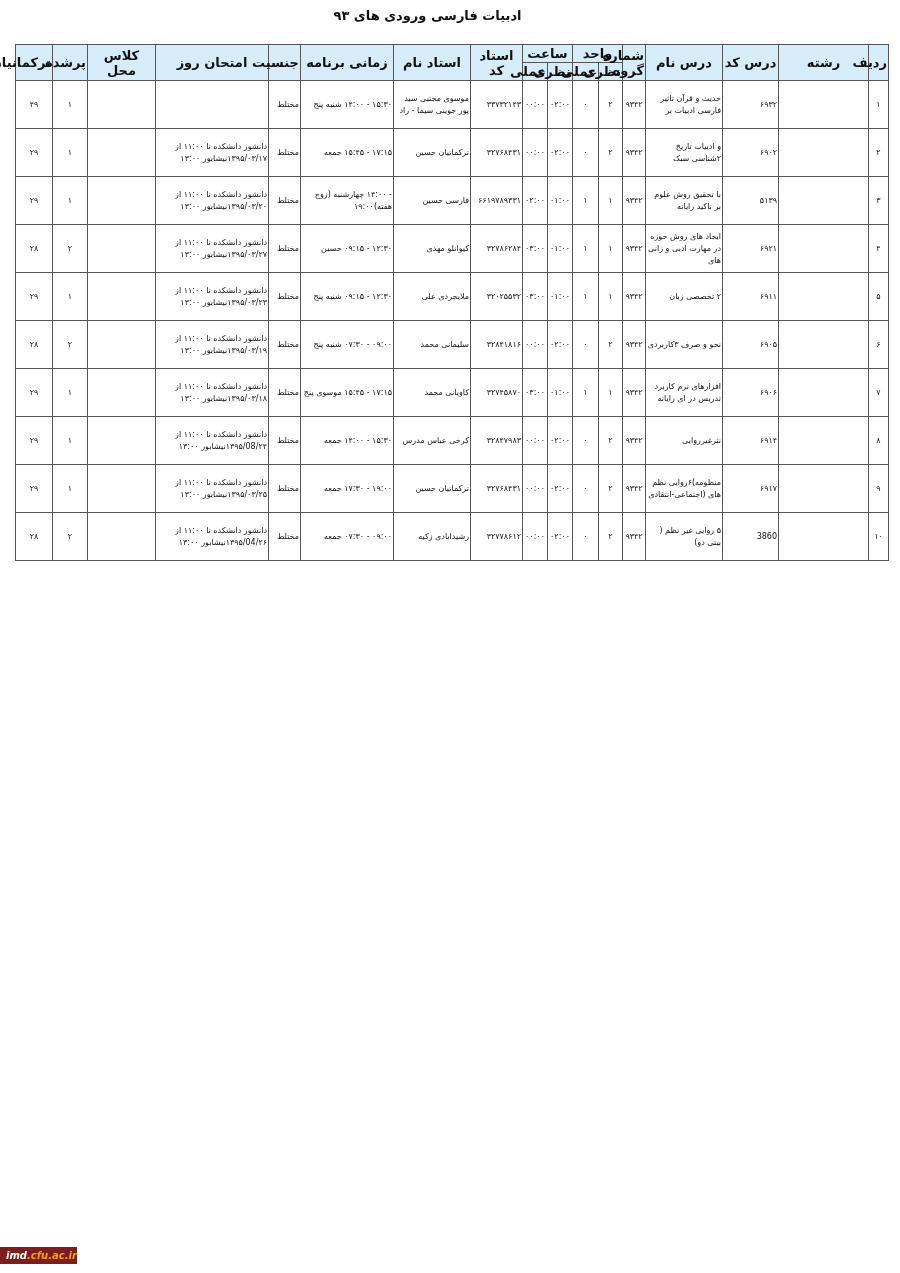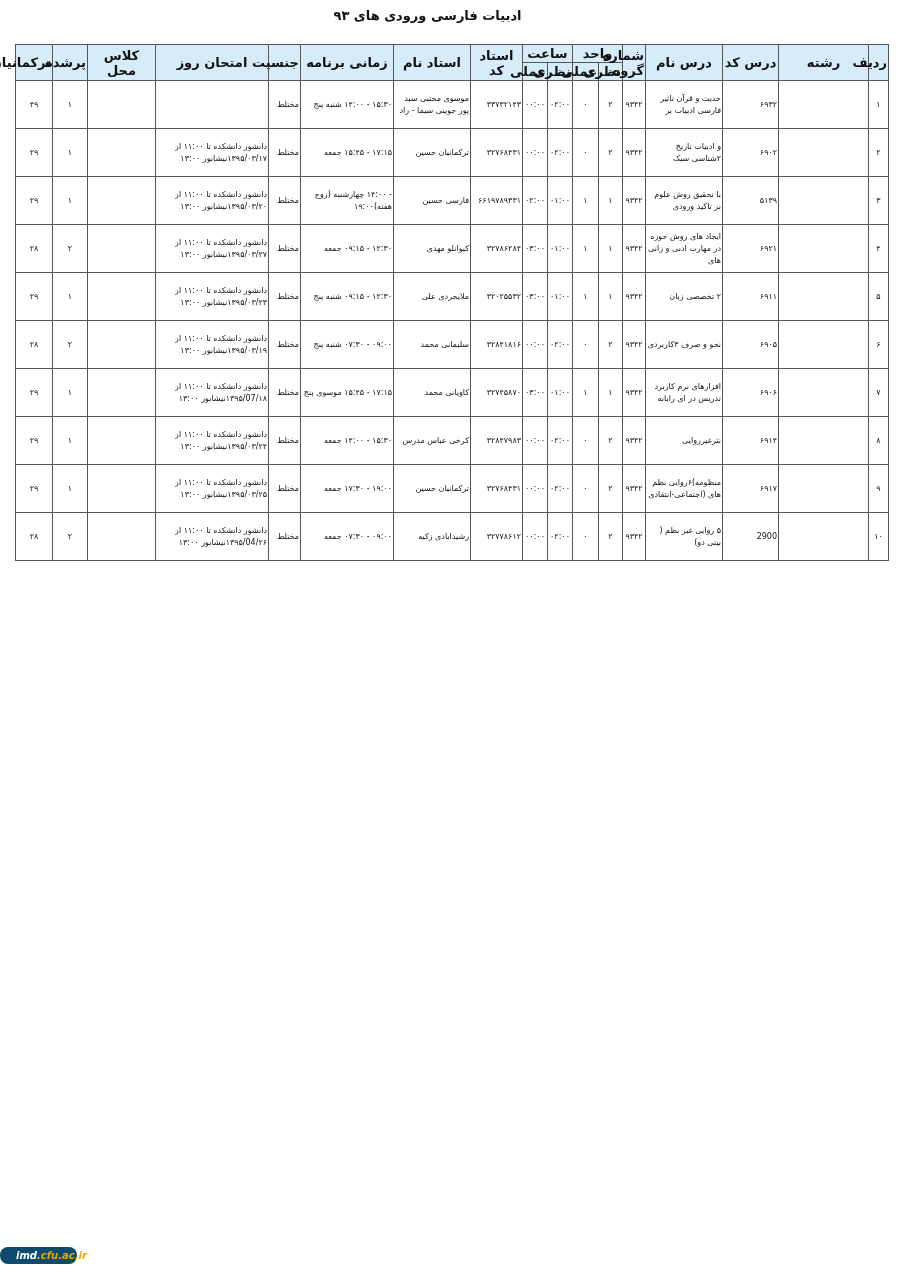--- a/index.html
+++ b/index.html
@@ -6,21 +6,21 @@
   body { width:900px; height:1273px; position:relative; overflow:hidden; font-family:"DejaVu Sans", sans-serif; color:#111; }
   .title { position:absolute; top:8px; left:0; width:855px; text-align:center; font-weight:bold; font-size:13px; direction:rtl; }
   .tbl-wrap { position:absolute; top:44px; left:15px; width:873px; }
   table { border-collapse:collapse; direction:rtl; width:873px; table-layout:fixed; font-size:8px; }
   th, td { border:1px solid #555; padding:0 1px; }
   th { background:#d6ecf8; font-weight:bold; font-size:13px; text-align:center; height:17px; }
   td { height:47px; vertical-align:middle; }
   td.c { text-align:center; }
   td.r { text-align:right; line-height:12px; }
   td.ml { text-align:right; line-height:12px; }
-  .logo { position:absolute; left:0; top:1247px; width:77px; height:17px; background:#0c4a6e; font-family:"DejaVu Sans", sans-serif; font-style:italic; font-weight:bold; font-size:10px; line-height:17px; padding-left:16px; box-sizing:border-box;border-radius:8px; }
+  .logo { position:absolute; left:0; top:1247px; width:77px; height:17px; background:#7f1d1d; font-family:"DejaVu Sans", sans-serif; font-style:italic; font-weight:bold; font-size:10px; line-height:17px; padding-left:6px; box-sizing:border-box; }
   .logo .a { color:#ffffff; }
   .logo .b { color:#f0a400; }
 </style>
 </head>
 <body>
 
 <div class="title">ادبیات فارسی ورودی های ۹۳</div>
 
 <div class="tbl-wrap">
   <table>
@@ -104,21 +104,21 @@
         <td class="r">مختلط</td>
         <td class="ml">دانشور دانشکده تا ۱۱:۰۰ از ۱۳۹۵/۰۳/۱۷نیشابور ۱۳:۰۰</td>
         <td class="c"></td>
         <td class="c">۱</td>
         <td class="c">۲۹</td>
       </tr>
       <tr>
         <td class="c">۳</td>
         <td class="c"></td>
         <td class="r">۵۱۳۹</td>
-        <td class="r">با تحقیق روش علوم بر تاکید ورودی</td>
+        <td class="r">با تحقیق روش علوم بر تاکید رایانه</td>
         <td class="c">۹۳۴۲</td>
         <td class="c">۱</td>
         <td class="c">۱</td>
         <td class="c">۰۱:۰۰</td>
         <td class="c">۰۲:۰۰</td>
         <td class="r">۶۶۱۹۷۸۹۳۳۱</td>
         <td class="r">فارسی حسین</td>
         <td class="r">- ۱۴:۰۰ چهارشنبه (زوج هفته)۱۹:۰۰</td>
         <td class="r">مختلط</td>
         <td class="ml">دانشور دانشکده تا ۱۱:۰۰ از ۱۳۹۵/۰۳/۲۰نیشابور ۱۳:۰۰</td>
@@ -131,21 +131,21 @@
         <td class="c"></td>
         <td class="r">۶۹۲۱</td>
         <td class="r">ایجاد های روش حوزه در مهارت ادبی و زانی های</td>
         <td class="c">۹۳۴۲</td>
         <td class="c">۱</td>
         <td class="c">۱</td>
         <td class="c">۰۱:۰۰</td>
         <td class="c">۰۳:۰۰</td>
         <td class="r">۳۲۷۸۶۲۸۴</td>
         <td class="r">کیوانلو مهدی</td>
-        <td class="r">۱۲:۳۰ - ۰۹:۱۵ جمعه</td>
+        <td class="r">۱۲:۳۰ - ۰۹:۱۵ حسین</td>
         <td class="r">مختلط</td>
         <td class="ml">دانشور دانشکده تا ۱۱:۰۰ از ۱۳۹۵/۰۳/۲۷نیشابور ۱۳:۰۰</td>
         <td class="c"></td>
         <td class="c">۲</td>
         <td class="c">۲۸</td>
       </tr>
       <tr>
         <td class="c">۵</td>
         <td class="c"></td>
         <td class="r">۶۹۱۱</td>
@@ -190,40 +190,40 @@
         <td class="r">افزارهای نرم کاربرد تدریس در ای رایانه</td>
         <td class="c">۹۳۴۲</td>
         <td class="c">۱</td>
         <td class="c">۱</td>
         <td class="c">۰۱:۰۰</td>
         <td class="c">۰۳:۰۰</td>
         <td class="r">۳۲۷۴۵۸۷۰</td>
         <td class="r">کاویانی محمد</td>
         <td class="r">۱۷:۱۵ - ۱۵:۴۵ موسوی پنج</td>
         <td class="r">مختلط</td>
-        <td class="ml">دانشور دانشکده تا ۱۱:۰۰ از ۱۳۹۵/07/۱۸نیشابور ۱۳:۰۰</td>
+        <td class="ml">دانشور دانشکده تا ۱۱:۰۰ از ۱۳۹۵/۰۳/۱۸نیشابور ۱۳:۰۰</td>
         <td class="c"></td>
         <td class="c">۱</td>
         <td class="c">۲۹</td>
       </tr>
       <tr>
         <td class="c">۸</td>
         <td class="c"></td>
         <td class="r">۶۹۱۴</td>
         <td class="r">نثرغیرروایی</td>
         <td class="c">۹۳۴۲</td>
         <td class="c">۲</td>
         <td class="c">۰</td>
         <td class="c">۰۲:۰۰</td>
         <td class="c">۰۰:۰۰</td>
         <td class="r">۳۲۸۴۷۹۸۳</td>
         <td class="r">کرخی عباس مدرس</td>
         <td class="r">۱۵:۳۰ - ۱۴:۰۰ جمعه</td>
         <td class="r">مختلط</td>
-        <td class="ml">دانشور دانشکده تا ۱۱:۰۰ از ۱۳۹۵/۰۳/۲۴نیشابور ۱۳:۰۰</td>
+        <td class="ml">دانشور دانشکده تا ۱۱:۰۰ از ۱۳۹۵/08/۲۴نیشابور ۱۳:۰۰</td>
         <td class="c"></td>
         <td class="c">۱</td>
         <td class="c">۲۹</td>
       </tr>
       <tr>
         <td class="c">۹</td>
         <td class="c"></td>
         <td class="r">۶۹۱۷</td>
         <td class="r">منظومه)۶روایی نظم های (اجتماعی-انتقادی</td>
         <td class="c">۹۳۴۲</td>
@@ -236,21 +236,21 @@
         <td class="r">۱۹:۰۰ - ۱۷:۳۰ جمعه</td>
         <td class="r">مختلط</td>
         <td class="ml">دانشور دانشکده تا ۱۱:۰۰ از ۱۳۹۵/۰۳/۲۵نیشابور ۱۳:۰۰</td>
         <td class="c"></td>
         <td class="c">۱</td>
         <td class="c">۲۹</td>
       </tr>
       <tr>
         <td class="c">۱۰</td>
         <td class="c"></td>
-        <td class="r">2900</td>
+        <td class="r">3860</td>
         <td class="r">۵ روایی غیر نظم ( بیتی دو)</td>
         <td class="c">۹۳۴۲</td>
         <td class="c">۲</td>
         <td class="c">۰</td>
         <td class="c">۰۲:۰۰</td>
         <td class="c">۰۰:۰۰</td>
         <td class="r">۳۲۷۷۸۶۱۲</td>
         <td class="r">رشیدابادی زکیه</td>
         <td class="r">۰۹:۰۰ - ۰۷:۳۰ جمعه</td>
         <td class="r">مختلط</td>

